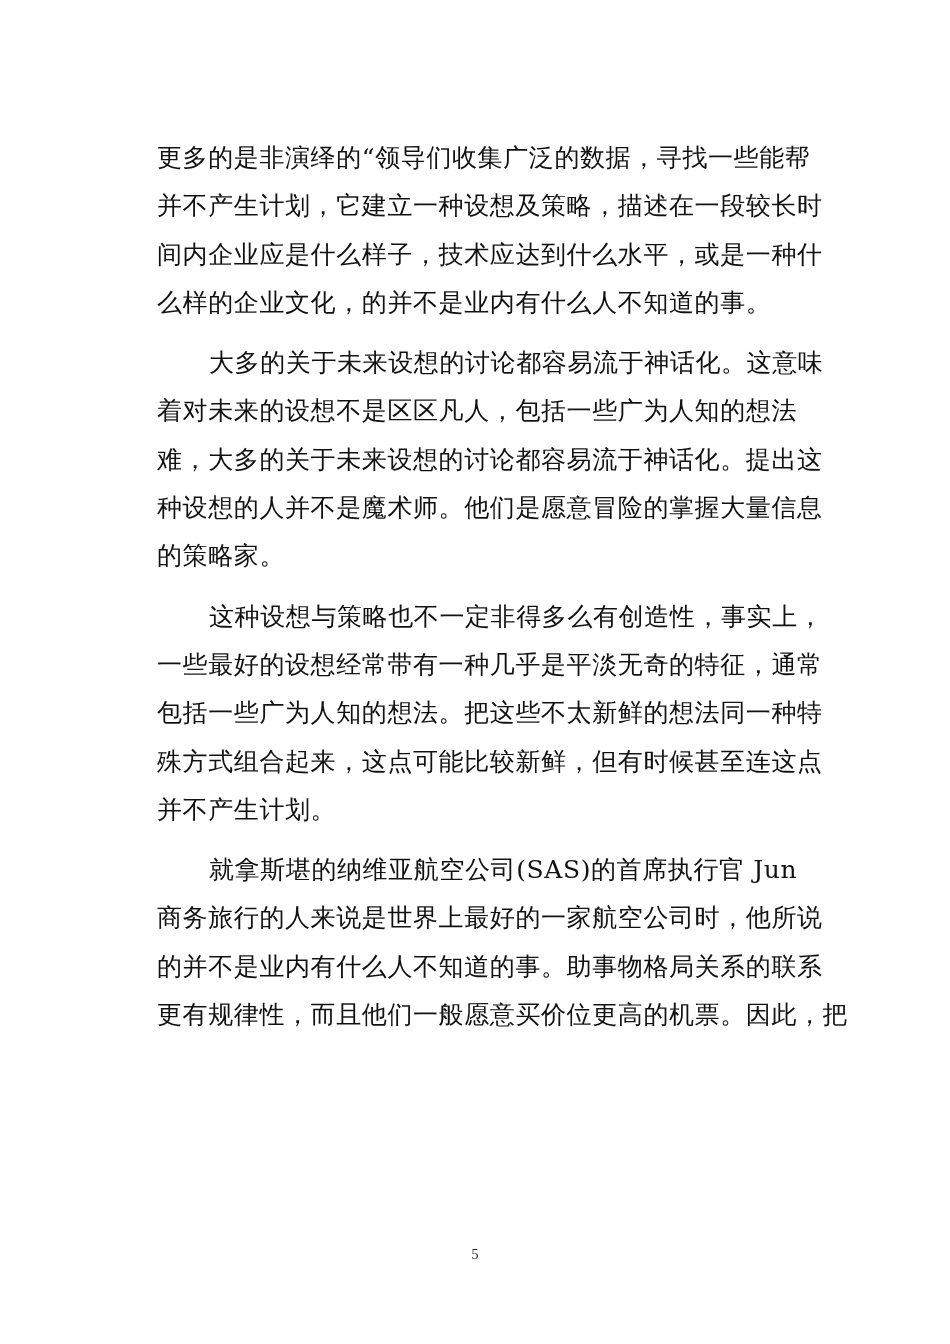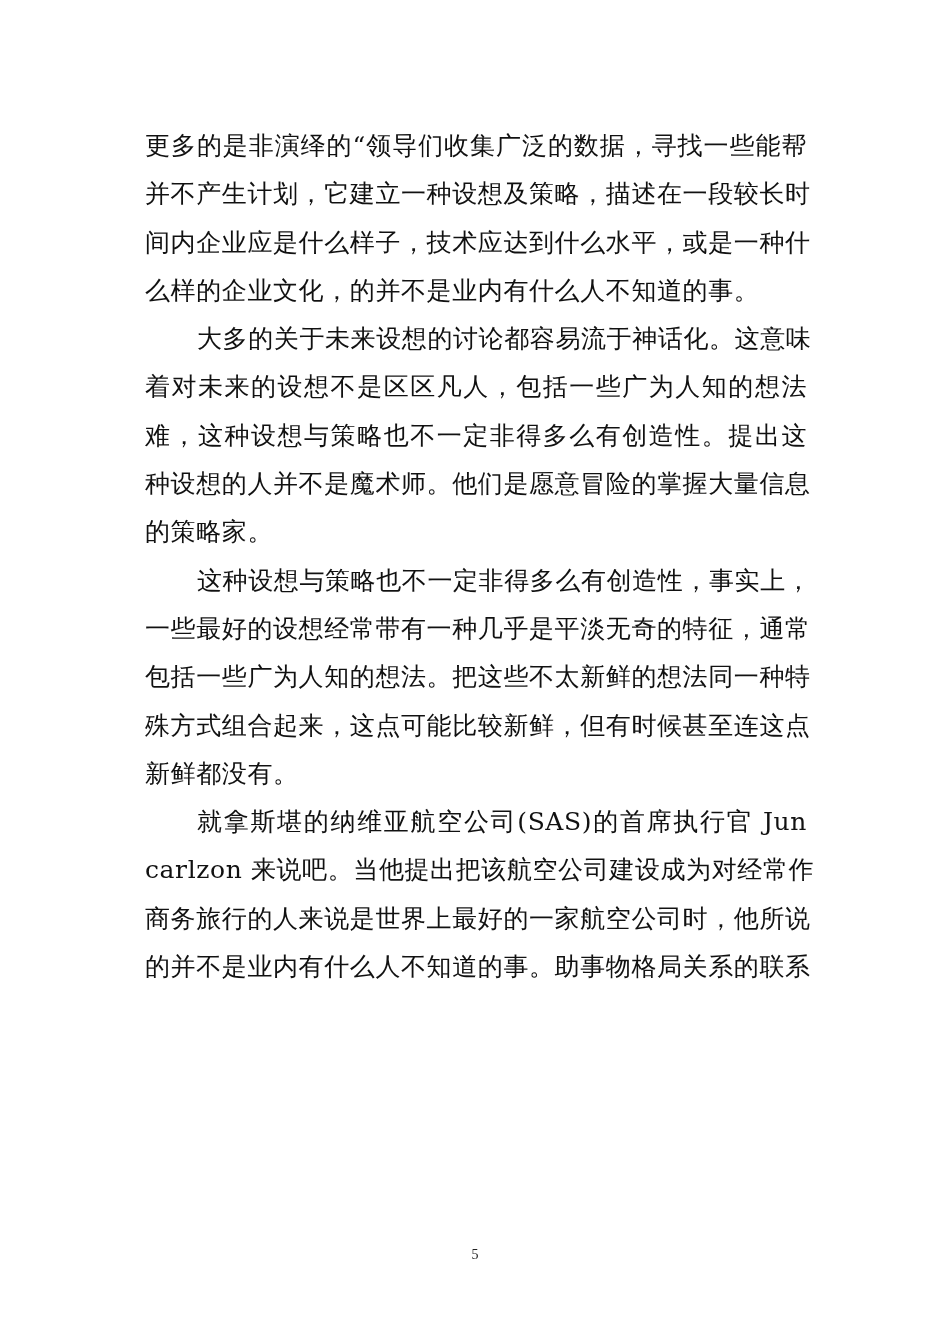--- a/index.html
+++ b/index.html
@@ -23,21 +23,21 @@
       height: 1344px;
       background: #ffffff;
     }
     .body-text {
       position: absolute;
       left: 145px;
       top: 122px;
       width: 662px;
     }
     .para {
-      margin: 0;
+      margin: 12px;
       padding: 0;
       font-size: 25px;
       line-height: 48.3px;
       letter-spacing: 0.6px;
       text-align: justify;
       text-justify: inter-character;
       word-break: break-all;
     }
     .para .line {
       display: block;
@@ -72,36 +72,36 @@
     <p class="para">
       <span class="line">更多的是非演绎的“领导们收集广泛的数据，寻找一些能帮</span>
       <span class="line">并不产生计划，它建立一种设想及策略，描述在一段较长时</span>
       <span class="line">间内企业应是什么样子，技术应达到什么水平，或是一种什</span>
       <span class="line last">么样的企业文化，的并不是业内有什么人不知道的事。</span>
     </p>
 
     <p class="para">
       <span class="line indent">大多的关于未来设想的讨论都容易流于神话化。这意味</span>
       <span class="line">着对未来的设想不是区区凡人，包括一些广为人知的想法</span>
-      <span class="line">难，这种设想与策略也不一定非得多么有创造性。提出这</span>
+      <span class="line">难，大多的关于未来设想的讨论都容易流于神话化。提出这</span>
       <span class="line">种设想的人并不是魔术师。他们是愿意冒险的掌握大量信息</span>
       <span class="line last">的策略家。</span>
     </p>
 
     <p class="para">
       <span class="line indent">这种设想与策略也不一定非得多么有创造性，事实上，</span>
       <span class="line">一些最好的设想经常带有一种几乎是平淡无奇的特征，通常</span>
       <span class="line">包括一些广为人知的想法。把这些不太新鲜的想法同一种特</span>
       <span class="line">殊方式组合起来，这点可能比较新鲜，但有时候甚至连这点</span>
-      <span class="line last">新鲜都没有。</span>
+      <span class="line last">并不产生计划。</span>
     </p>
 
     <p class="para">
       <span class="line indent">就拿斯堪的纳维亚航空公司(SAS)的首席执行官 Jun</span>
-      <span class="line">carlzon 来说吧。当他提出把该航空公司建设成为对经常作</span>
       <span class="line">商务旅行的人来说是世界上最好的一家航空公司时，他所说</span>
       <span class="line">的并不是业内有什么人不知道的事。助事物格局关系的联系</span>
+      <span class="line">更有规律性，而且他们一般愿意买价位更高的机票。因此，把</span>
     </p>
 
   </div>
 
   <div class="page-number">5</div>
 </div>
 
 </body></html>

